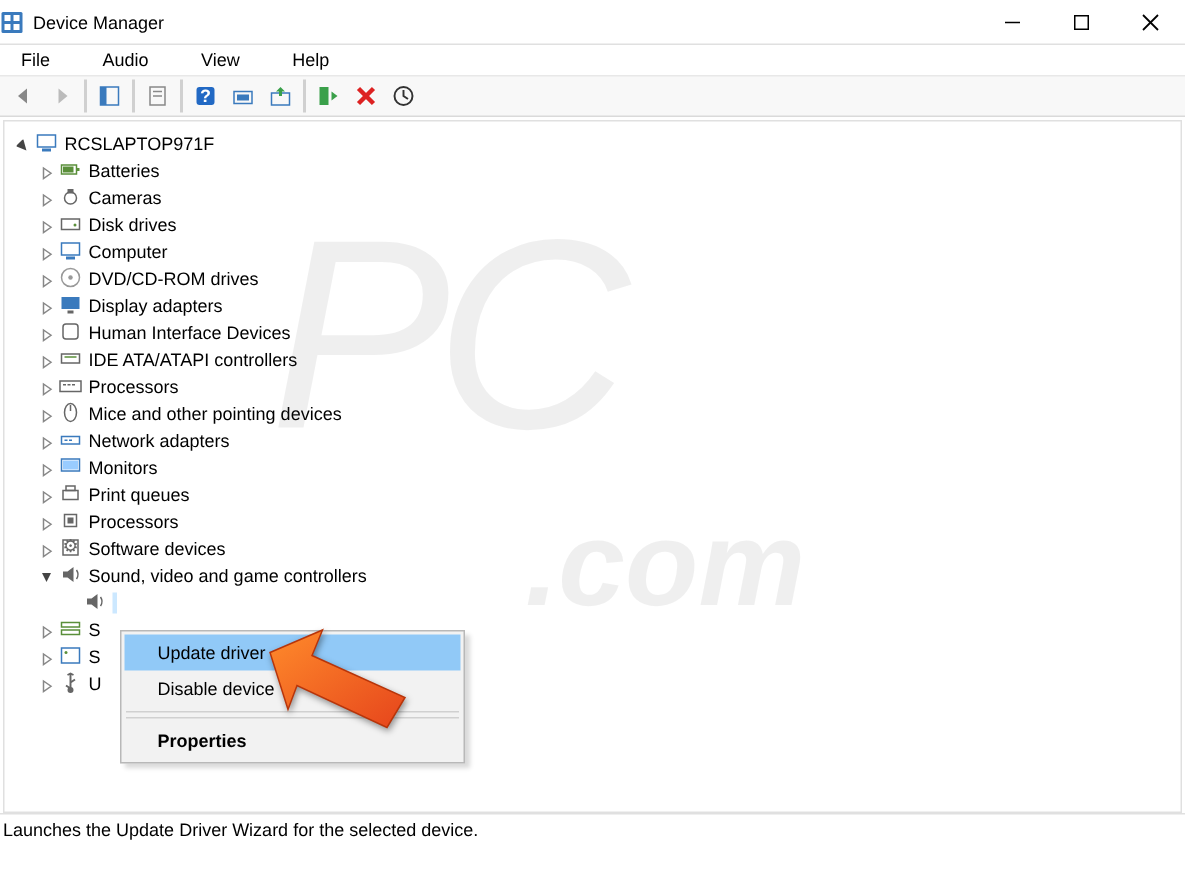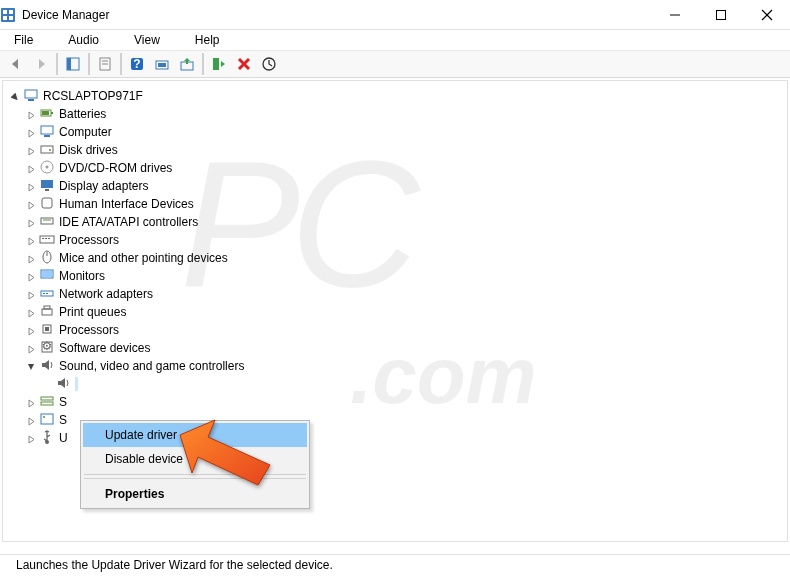--- a/index.html
+++ b/index.html
@@ -15,21 +15,21 @@
     .toolbar { height: 28px; display: flex; align-items: center; padding: 2px 4px; border-top: 1px solid #e8e8e8; border-bottom: 1px solid #dadada; gap: 1px; background: #f8f8f8; }
     .toolbar > div { width: 24px; height: 24px; display:flex; align-items:center; justify-content:center; border: 1px solid transparent; }
     .toolbar .sep { width: 1px; height: 22px; background: #d0d0d0; margin: 0 2px; }
     .tree { flex: 1; overflow-y: auto; padding: 4px 2px; border: 1px solid #e0e0e0; margin: 2px; height: 462px; }
     .tree-row { display: flex; align-items: flex-end; height: 18px; white-space: nowrap; }
     .expander { width: 12px; height: 12px; margin-right: 2px; display: inline-flex; align-items:center; justify-content:center;}
     .tree-icon { width: 16px; height: 16px; margin-right: 4px; display: inline-flex; align-items:center; justify-content:center;}
     .indent0 { padding-left: 4px; }
     .indent1 { padding-left: 20px; }
     .indent2 { padding-left: 36px; }
-    .statusbar { position: absolute; bottom: 4px; left: 0; right: 0; height: 22px; padding: 3px 16px; border-top: 1px solid #e0e0e0; }
+    .statusbar { position: absolute; bottom: 16px; left: 0; right: 0; height: 22px; padding: 3px 2px; border-top: 1px solid #e0e0e0; }
     .context-menu { position: absolute; background: #f2f2f2; border: 1px solid #b8b8b8; box-shadow: 3px 3px 3px rgba(0,0,0,0.15); padding: 2px; }
     .context-menu .item { height: 24px; padding: 0 22px; display: flex; align-items: center; }
     .context-menu .item.highlighted { background: #91c9f7; }
     .context-menu .divider { height: 1px; background: #d0d0d0; margin: 3px 1px; }
     .context-menu .item.bold { font-weight: bold; }
     .arrow-ptr { position:absolute; filter: drop-shadow(1px 2px 2px rgba(0,0,0,0.4)); }
     .watermark { position: absolute; top: 120px; left: 180px; opacity: 0.08; font-size: 180px; font-weight: 400; font-style: italic; color: #404040; pointer-events: none; letter-spacing: -10px; }
     .watermark2 { position: absolute; top: 330px; left: 350px; opacity: 0.08; font-size: 80px; font-weight: 900; font-style: italic; color: #444; pointer-events: none; }
     .selected-label { background: #cce8ff; }
   </style>
@@ -172,39 +172,53 @@
         <span>Batteries</span>
       </div>
       <div class="tree-row indent1">
         <span class="expander">
           <svg width="9" height="9">
             <path d="M2 1 L7 4.5 L2 8 Z" fill="none" stroke="#888"></path>
           </svg>
         </span>
         <span class="tree-icon">
           <svg width="16" height="16">
+            <circle cx="8" cy="9" r="4" fill="none" stroke="#666"></circle>
+            <rect x="6" y="3" width="4" height="3" fill="#666"></rect>
+          </svg>
+        </span>
+        <span>Cameras</span>
+      </div>
+      <div class="tree-row indent1">
+        <span class="expander">
+          <svg width="9" height="9">
+            <path d="M2 1 L7 4.5 L2 8 Z" fill="none" stroke="#888"></path>
+          </svg>
+        </span>
+        <span class="tree-icon">
+          <svg width="16" height="16">
+            <rect x="2" y="5" width="12" height="7" fill="none" stroke="#666"></rect>
+            <circle cx="11" cy="9" r="1" fill="#5a8f3a"></circle>
+          </svg>
+        </span>
+        <span>Disk drives</span>
+      </div>
+      <div class="tree-row indent1">
+        <span class="expander">
+          <svg width="9" height="9">
+            <path d="M2 1 L7 4.5 L2 8 Z" fill="none" stroke="#888"></path>
+          </svg>
+        </span>
+        <span class="tree-icon">
+          <svg width="16" height="16">
             <rect x="2" y="3" width="12" height="8" fill="none" stroke="#3a7abd"></rect>
             <rect x="5" y="12" width="6" height="2" fill="#3a7abd"></rect>
           </svg>
         </span>
         <span>Computer</span>
-      </div>
-      <div class="tree-row indent1">
-        <span class="expander">
-          <svg width="9" height="9">
-            <path d="M2 1 L7 4.5 L2 8 Z" fill="none" stroke="#888"></path>
-          </svg>
-        </span>
-        <span class="tree-icon">
-          <svg width="16" height="16">
-            <rect x="2" y="5" width="12" height="7" fill="none" stroke="#666"></rect>
-            <circle cx="11" cy="9" r="1" fill="#5a8f3a"></circle>
-          </svg>
-        </span>
-        <span>Disk drives</span>
       </div>
       <div class="tree-row indent1">
         <span class="expander">
           <svg width="9" height="9">
             <path d="M2 1 L7 4.5 L2 8 Z" fill="none" stroke="#888"></path>
           </svg>
         </span>
         <span class="tree-icon">
           <svg width="16" height="16">
             <circle cx="8" cy="8" r="6" fill="none" stroke="#999"></circle>
@@ -285,40 +299,40 @@
         <span>Mice and other pointing devices</span>
       </div>
       <div class="tree-row indent1">
         <span class="expander">
           <svg width="9" height="9">
             <path d="M2 1 L7 4.5 L2 8 Z" fill="none" stroke="#888"></path>
           </svg>
         </span>
         <span class="tree-icon">
           <svg width="16" height="16">
-            <rect x="2" y="3" width="12" height="8" fill="none" stroke="#3a7abd"></rect>
-            <rect x="3" y="4" width="10" height="6" fill="#9cf"></rect>
-          </svg>
-        </span>
-        <span>Monitors</span>
-      </div>
-      <div class="tree-row indent1">
-        <span class="expander">
-          <svg width="9" height="9">
-            <path d="M2 1 L7 4.5 L2 8 Z" fill="none" stroke="#888"></path>
-          </svg>
-        </span>
-        <span class="tree-icon">
-          <svg width="16" height="16">
             <rect x="2" y="6" width="12" height="5" fill="none" stroke="#3a7abd"></rect>
             <rect x="4" y="8" width="2" height="1" fill="#3a7abd"></rect>
             <rect x="7" y="8" width="2" height="1" fill="#3a7abd"></rect>
           </svg>
         </span>
         <span>Network adapters</span>
+      </div>
+      <div class="tree-row indent1">
+        <span class="expander">
+          <svg width="9" height="9">
+            <path d="M2 1 L7 4.5 L2 8 Z" fill="none" stroke="#888"></path>
+          </svg>
+        </span>
+        <span class="tree-icon">
+          <svg width="16" height="16">
+            <rect x="2" y="3" width="12" height="8" fill="none" stroke="#3a7abd"></rect>
+            <rect x="3" y="4" width="10" height="6" fill="#9cf"></rect>
+          </svg>
+        </span>
+        <span>Monitors</span>
       </div>
       <div class="tree-row indent1">
         <span class="expander">
           <svg width="9" height="9">
             <path d="M2 1 L7 4.5 L2 8 Z" fill="none" stroke="#888"></path>
           </svg>
         </span>
         <span class="tree-icon">
           <svg width="16" height="16">
             <rect x="3" y="6" width="10" height="6" fill="none" stroke="#666"></rect>

